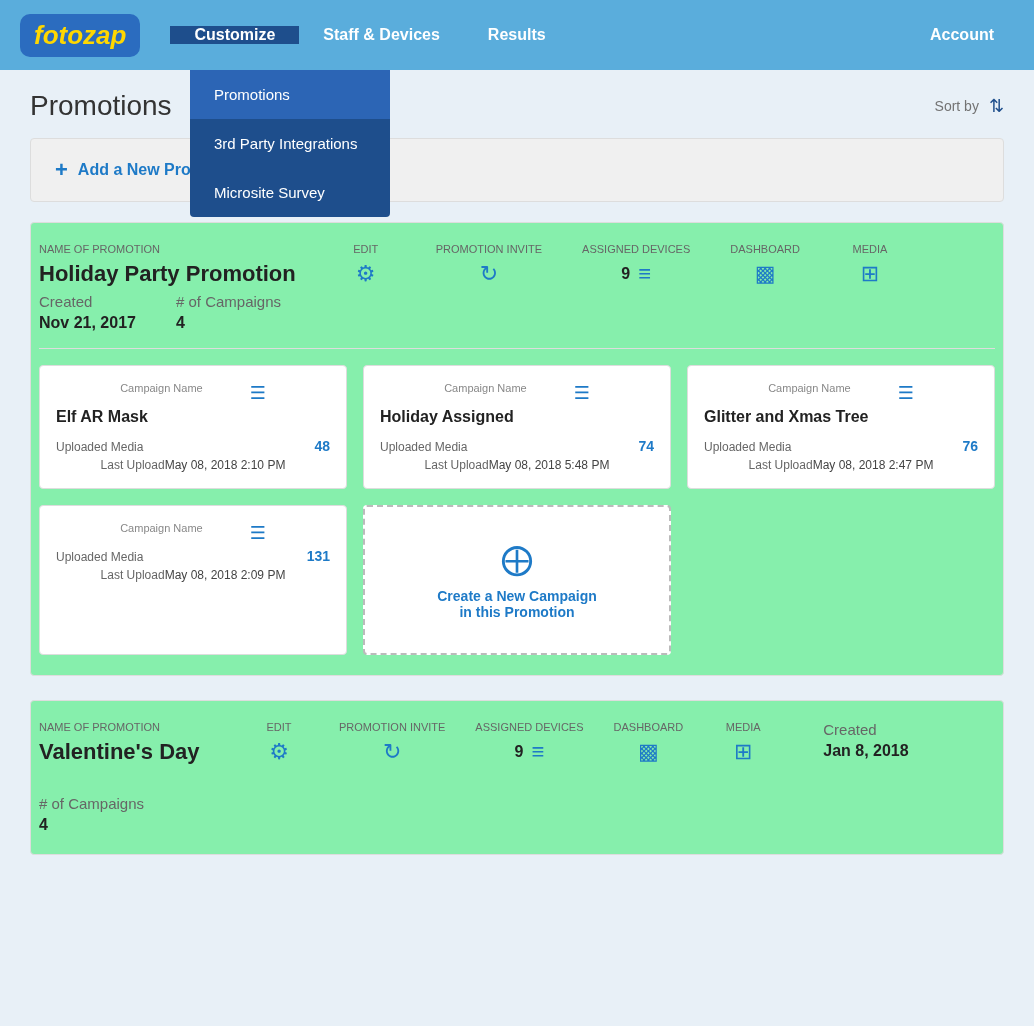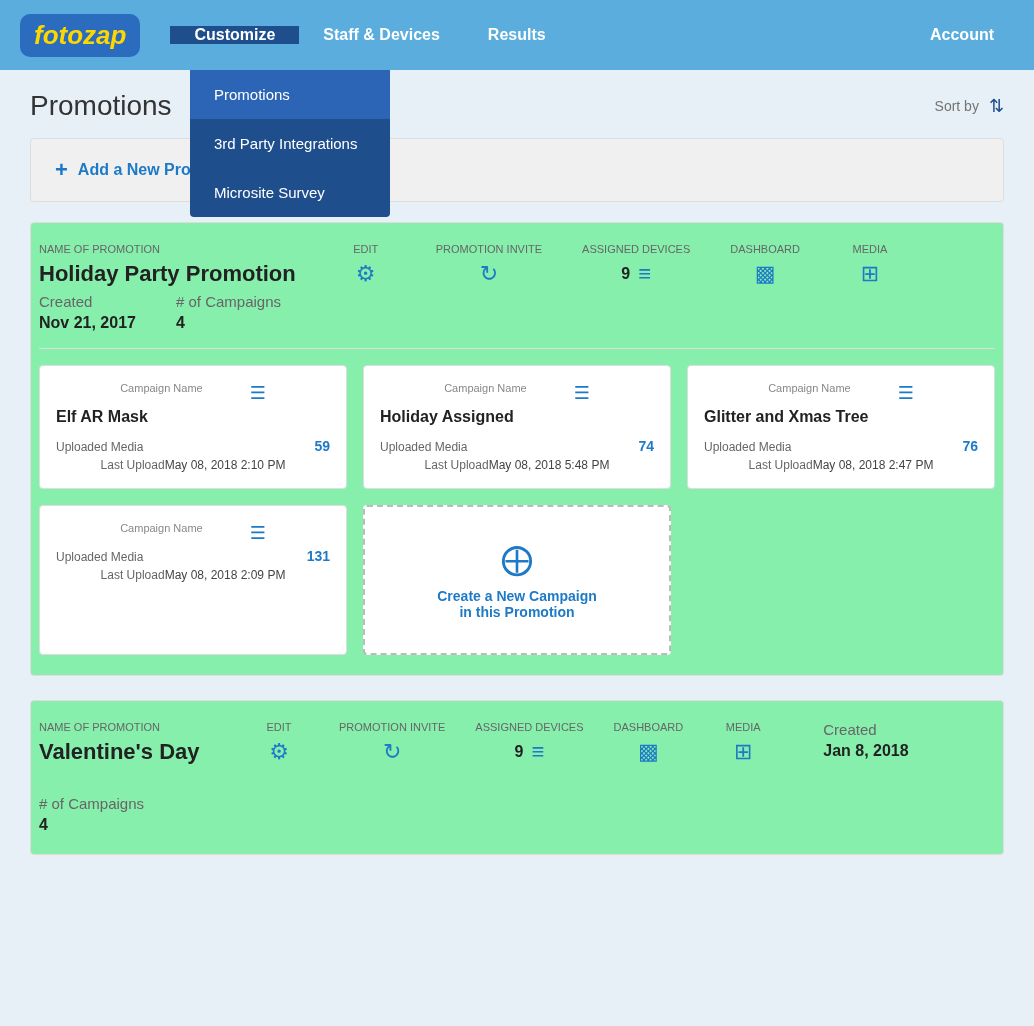--- a/index.html
+++ b/index.html
@@ -389,21 +389,21 @@
     <div class="campaign-grid">
 
       <div class="campaign-card">
         <div class="campaign-header">
           <span class="campaign-label">Campaign Name</span>
           <span class="campaign-menu-icon icon-hamburger"></span>
         </div>
         <div class="campaign-name">Elf AR Mask</div>
         <div class="campaign-stat-row">
           <span>Uploaded Media</span>
-          <span class="campaign-stat-value">59</span>
+          <span class="campaign-stat-value">48</span>
         </div>
         <div class="campaign-last-row">
           <span>Last Upload</span>
           <span class="campaign-last-value">May 08, 2018 2:10 PM</span>
         </div>
       </div>
 
       <div class="campaign-card">
         <div class="campaign-header">
           <span class="campaign-label">Campaign Name</span>

